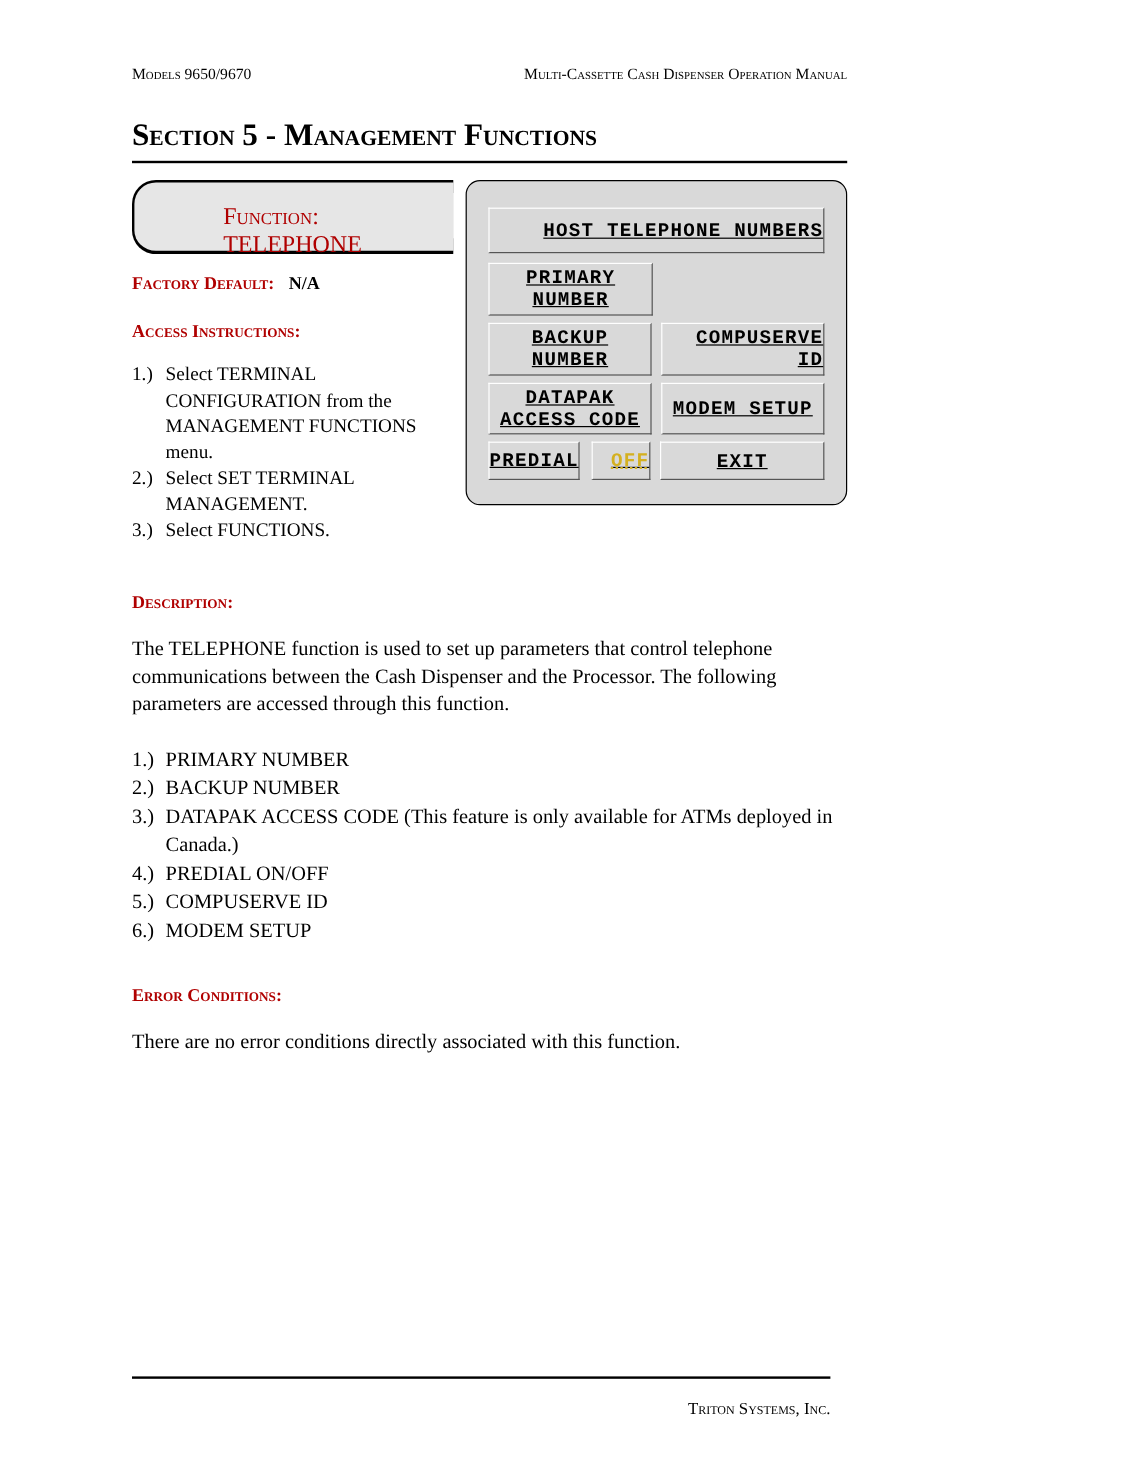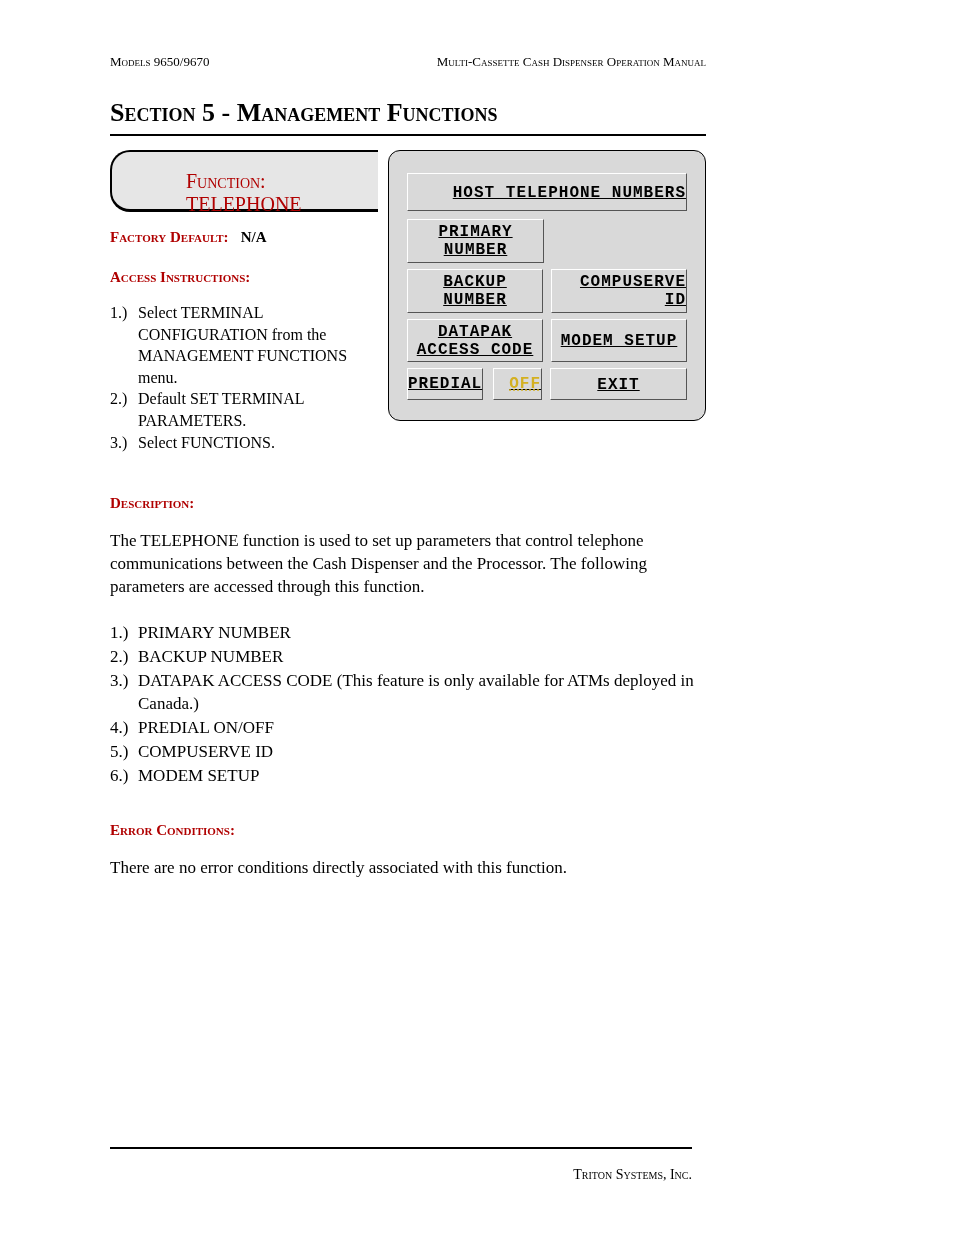--- a/index.html
+++ b/index.html
@@ -247,21 +247,21 @@
         <span class="field-label">Access Instructions:</span>
       </div>
 
       <div class="instr-list">
         <div class="item">
           <div class="num">1.)</div>
           <div class="txt">Select TERMINAL CONFIGURATION from the MANAGEMENT FUNCTIONS menu.</div>
         </div>
         <div class="item">
           <div class="num">2.)</div>
-          <div class="txt">Default SET TERMINAL PARAMETERS.</div>
+          <div class="txt">Select SET TERMINAL MANAGEMENT.</div>
         </div>
         <div class="item">
           <div class="num">3.)</div>
           <div class="txt">Select FUNCTIONS.</div>
         </div>
       </div>
     </div>
 
     <div class="screen-panel">
       <div class="screen-title-box">HOST TELEPHONE NUMBERS</div>

